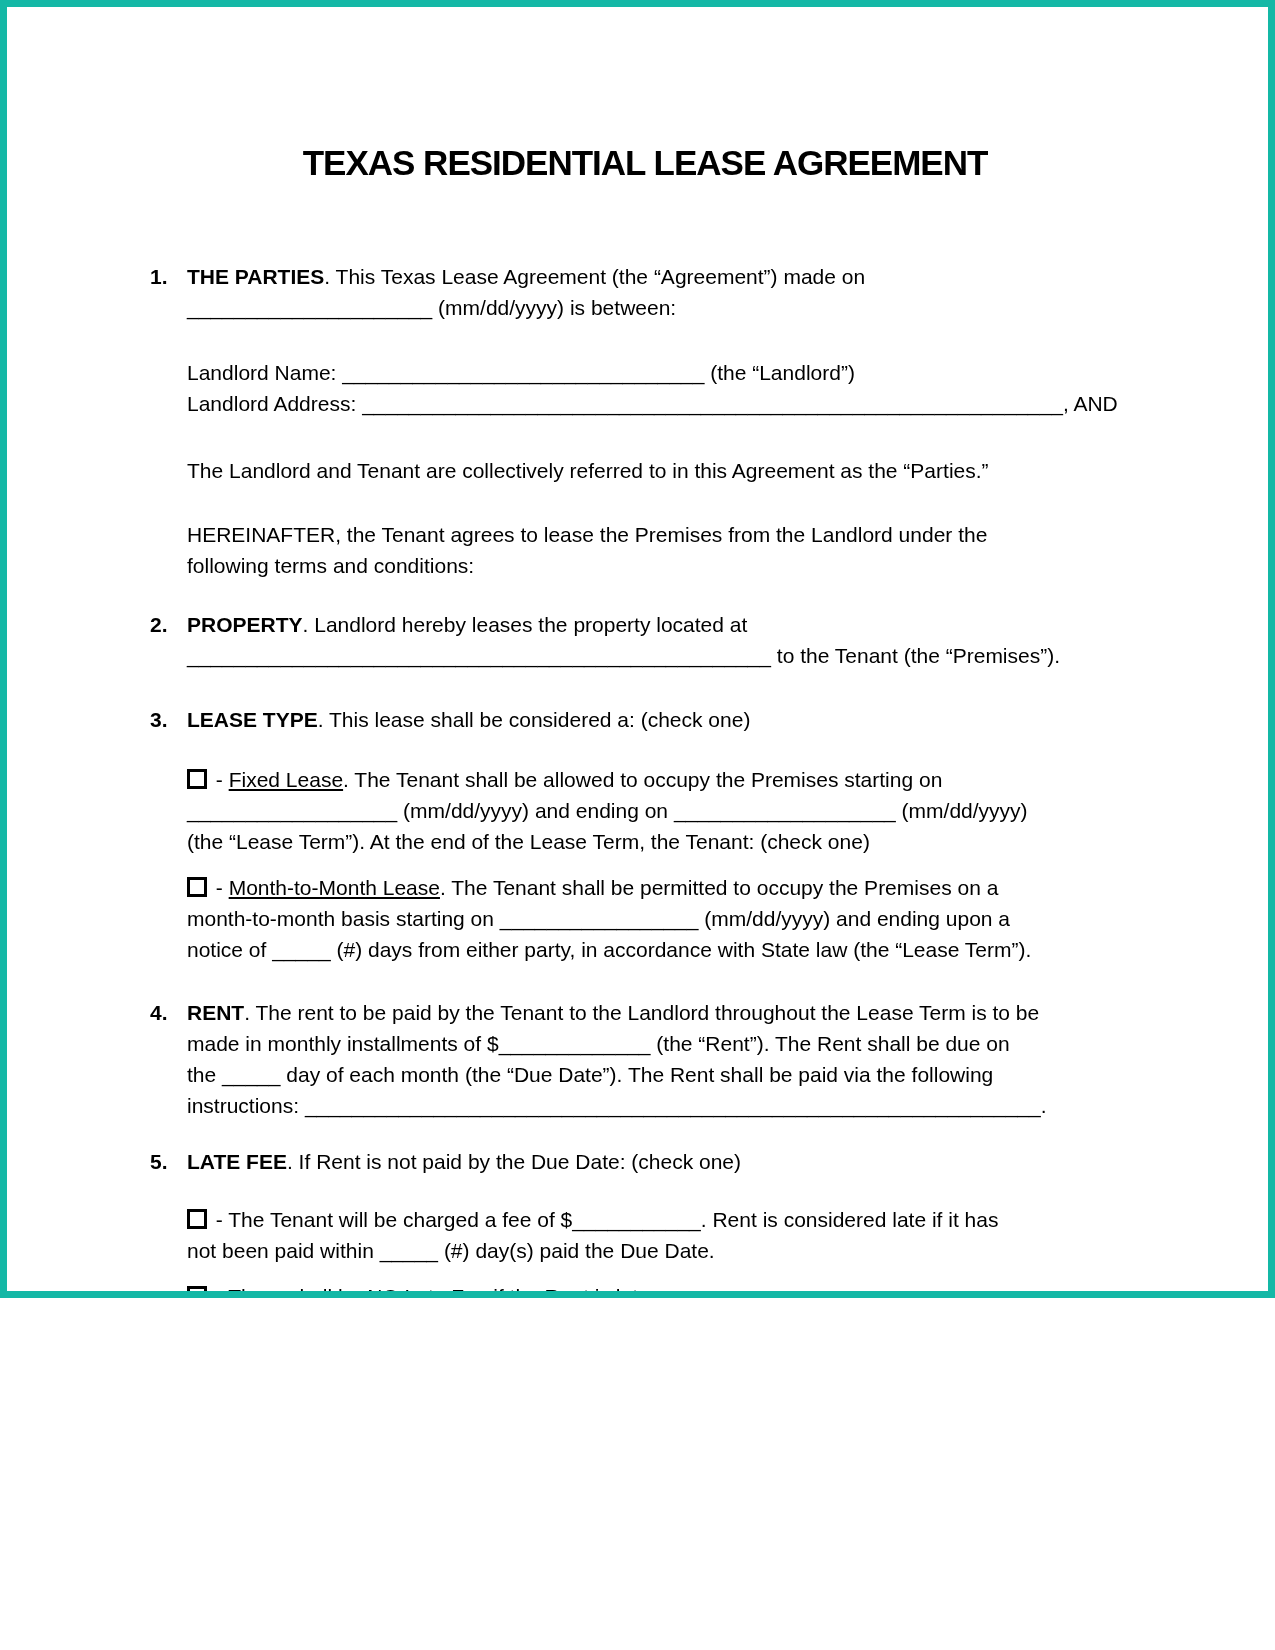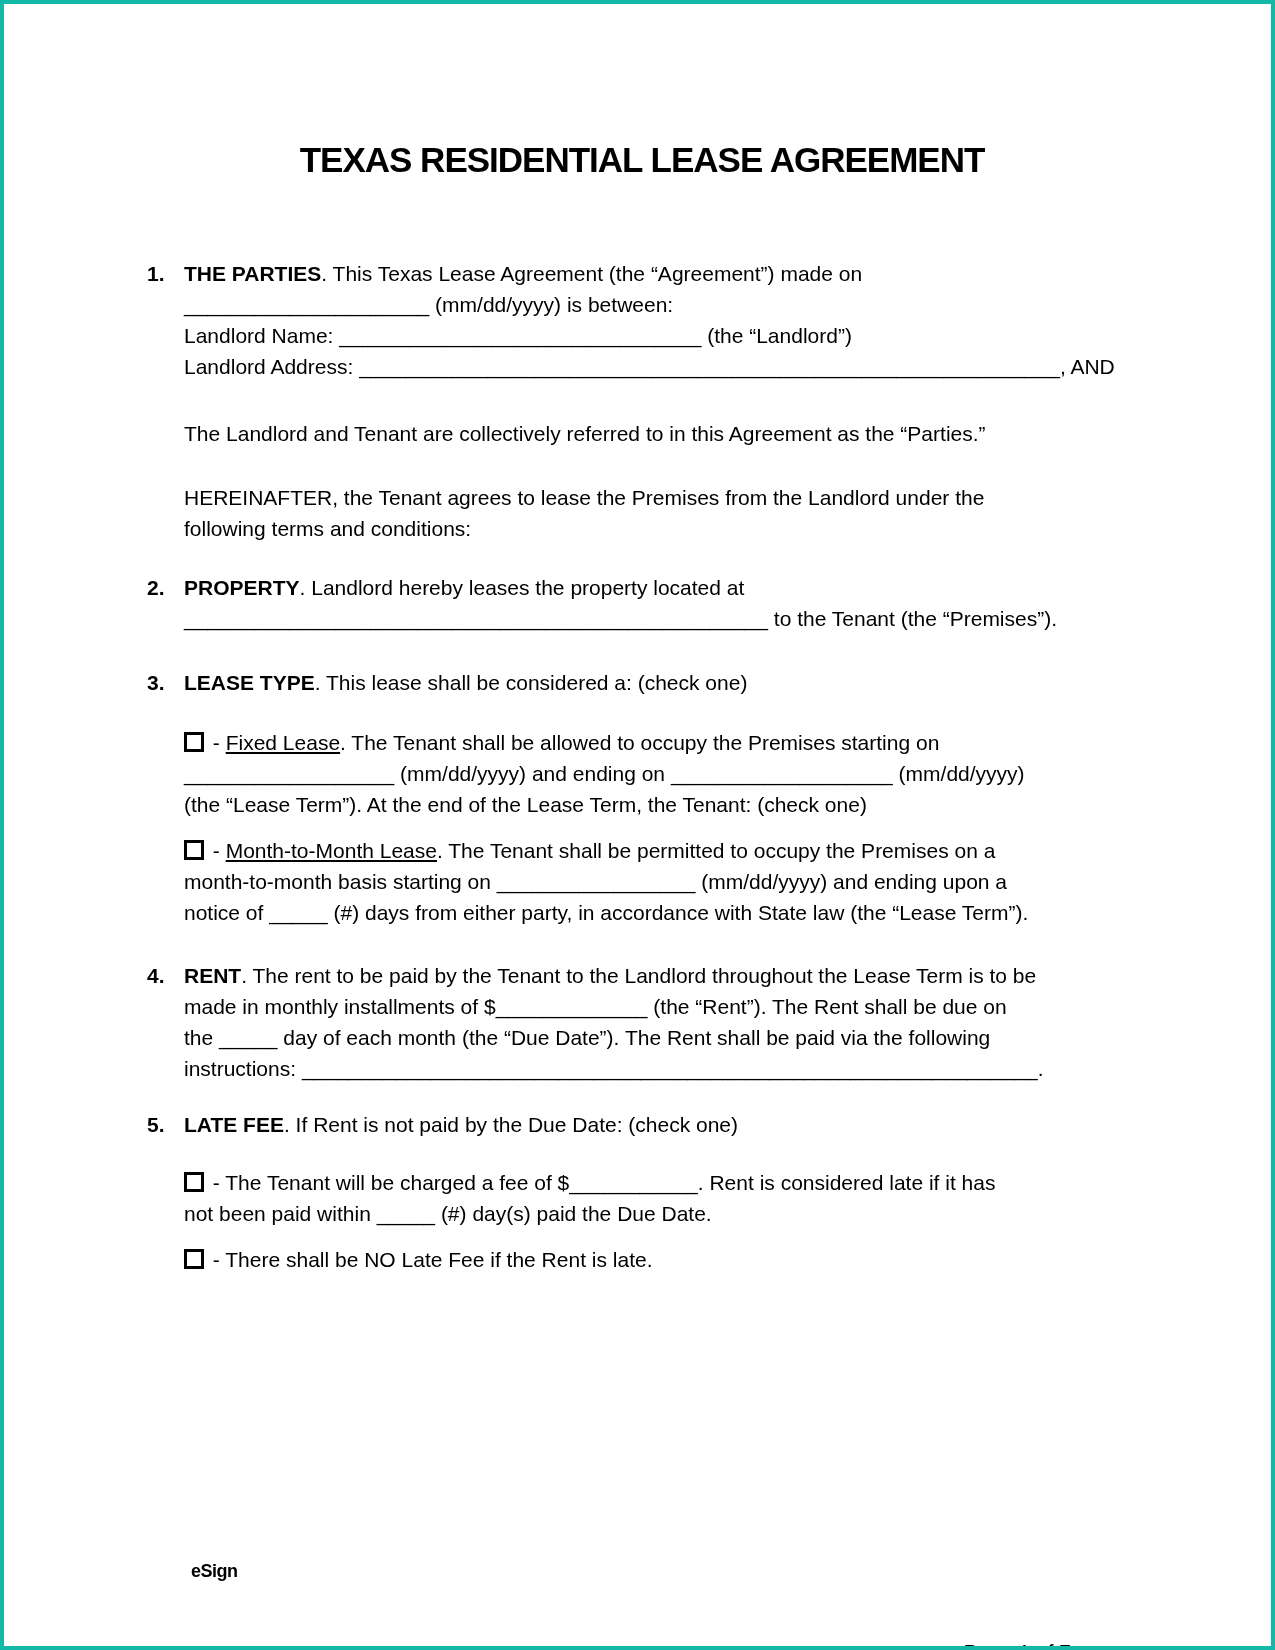--- a/index.html
+++ b/index.html
@@ -1,20 +1,20 @@
 <!DOCTYPE html>
 <html><head>
 <meta charset="utf-8">
 <style>
   html,body{margin:0;padding:0;background:#ffffff;}
   .page{
     position:relative;
-    width:1275px;height:1650px;
+    width:1275px;height:1298px;
     background:#ffffff;
-    border:4px solid #14b8a6;
+    border:7px solid #14b8a6;
     box-sizing:border-box;
     font-family:"Liberation Sans","DejaVu Sans",sans-serif;
     font-size:21px;line-height:31px;color:#000;
     overflow:hidden;
   }
   .content{position:absolute;left:143px;top:132px;width:990px;}
   .doc-title{
     text-align:center;font-weight:bold;font-size:35px;line-height:48px;
     letter-spacing:-1px;white-space:nowrap;
   }
@@ -38,21 +38,21 @@
   }
 </style>
 </head>
 <body>
 
 <div class="page">
   <div class="content">
     <div class="doc-title">TEXAS RESIDENTIAL LEASE AGREEMENT</div>
 
     <div class="p" style="margin-top:74px"><span class="num">1.</span><span class="b">THE PARTIES</span><span>. This Texas Lease Agreement (the “Agreement”) made on</span><br><span class="blank">_____________________</span><span> (mm/dd/yyyy) is between:</span></div>
-    <div class="p" style=""><span>Landlord Name: </span><span class="blank">_______________________________</span><span> (the “Landlord”)</span><br><span>Landlord Address: </span><span class="blank">____________________________________________________________</span><span>, AND</span></div>
+    <div class="p" style="margin-top:34px"><span>Landlord Name: </span><span class="blank">_______________________________</span><span> (the “Landlord”)</span><br><span>Landlord Address: </span><span class="blank">____________________________________________________________</span><span>, AND</span></div>
     <div class="p" style="margin-top:36px"><span>The Landlord and Tenant are collectively referred to in this Agreement as the “Parties.”</span></div>
     <div class="p" style="margin-top:33px"><span>HEREINAFTER, the Tenant agrees to lease the Premises from the Landlord under the</span><br><span>following terms and conditions:</span></div>
     <div class="p" style="margin-top:28px"><span class="num">2.</span><span class="b">PROPERTY</span><span>. Landlord hereby leases the property located at</span><br><span class="blank">__________________________________________________</span><span> to the Tenant (the “Premises”).</span></div>
     <div class="p" style="margin-top:33px"><span class="num">3.</span><span class="b">LEASE TYPE</span><span>. This lease shall be considered a: (check one)</span></div>
     <div class="p" style="margin-top:29px"><span class="checkbox"></span><span> - </span><span class="u">Fixed Lease</span><span>. The Tenant shall be allowed to occupy the Premises starting on</span><br><span class="blank">__________________</span><span> (mm/dd/yyyy) and ending on </span><span class="blank">___________________</span><span> (mm/dd/yyyy)</span><br><span>(the “Lease Term”). At the end of the Lease Term, the Tenant: (check one)</span></div>
     <div class="p" style="margin-top:15px"><span class="checkbox"></span><span> - </span><span class="u">Month-to-Month Lease</span><span>. The Tenant shall be permitted to occupy the Premises on a</span><br><span>month-to-month basis starting on </span><span class="blank">_________________</span><span> (mm/dd/yyyy) and ending upon a</span><br><span>notice of </span><span class="blank">_____</span><span> (#) days from either party, in accordance with State law (the “Lease Term”).</span></div>
     <div class="p" style="margin-top:32px"><span class="num">4.</span><span class="b">RENT</span><span>. The rent to be paid by the Tenant to the Landlord throughout the Lease Term is to be</span><br><span>made in monthly installments of $</span><span class="blank">_____________</span><span> (the “Rent”). The Rent shall be due on</span><br><span>the </span><span class="blank">_____</span><span> day of each month (the “Due Date”). The Rent shall be paid via the following</span><br><span>instructions: </span><span class="blank">_______________________________________________________________</span><span>.</span></div>
     <div class="p" style="margin-top:25px"><span class="num">5.</span><span class="b">LATE FEE</span><span>. If Rent is not paid by the Due Date: (check one)</span></div>
     <div class="p" style="margin-top:27px"><span class="checkbox"></span><span> - The Tenant will be charged a fee of $</span><span class="blank">___________</span><span>. Rent is considered late if it has</span><br><span>not been paid within </span><span class="blank">_____</span><span> (#) day(s) paid the Due Date.</span></div>
     <div class="p" style="margin-top:15px"><span class="checkbox"></span><span> - There shall be NO Late Fee if the Rent is late.</span></div>

